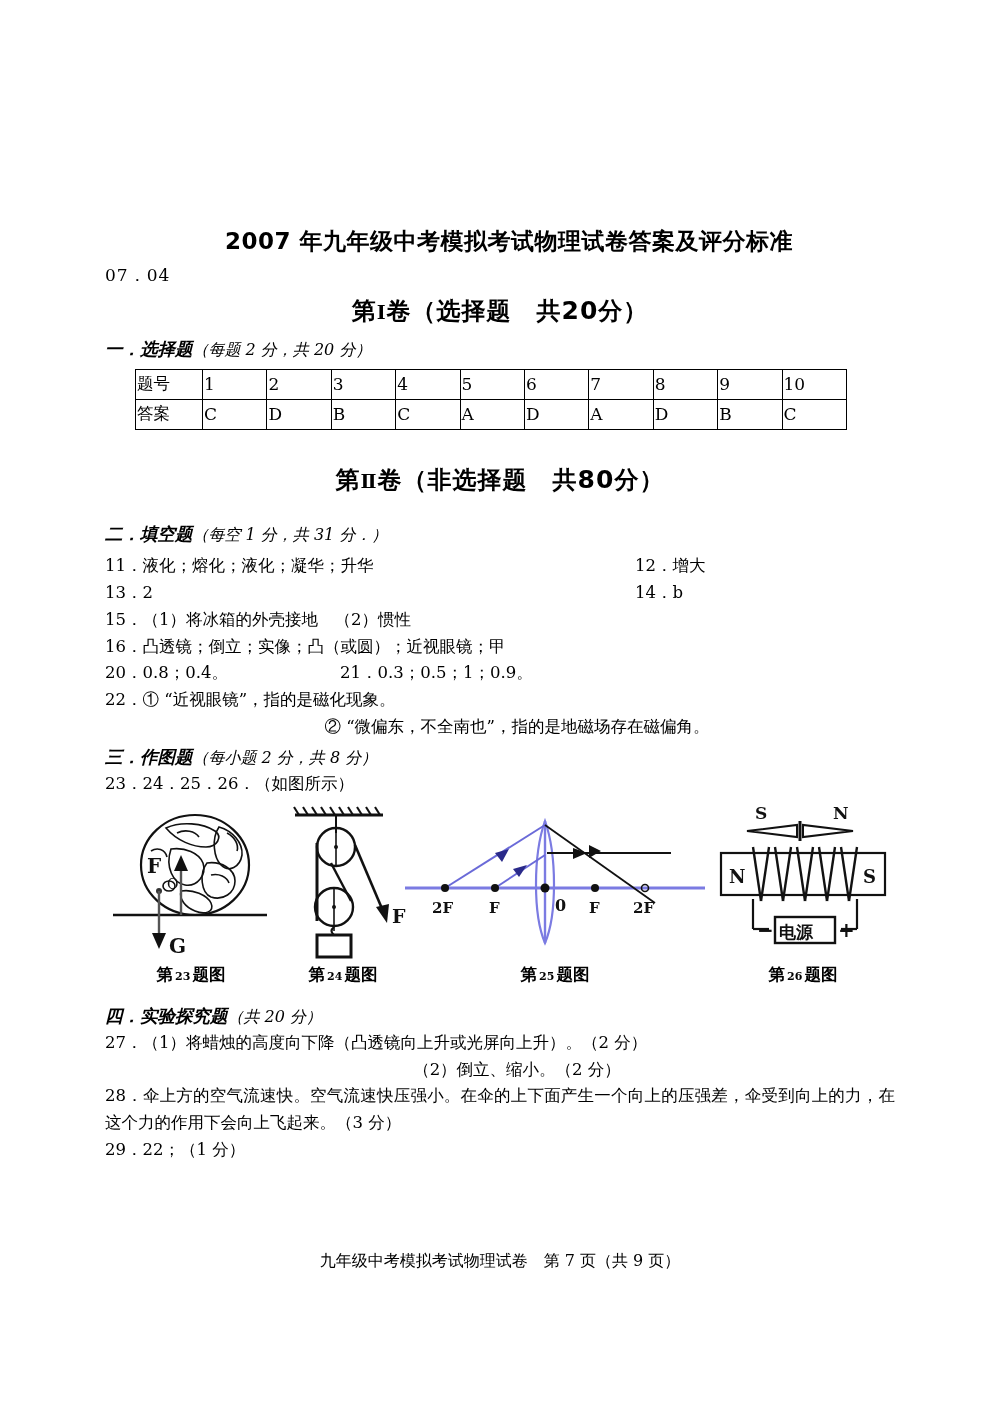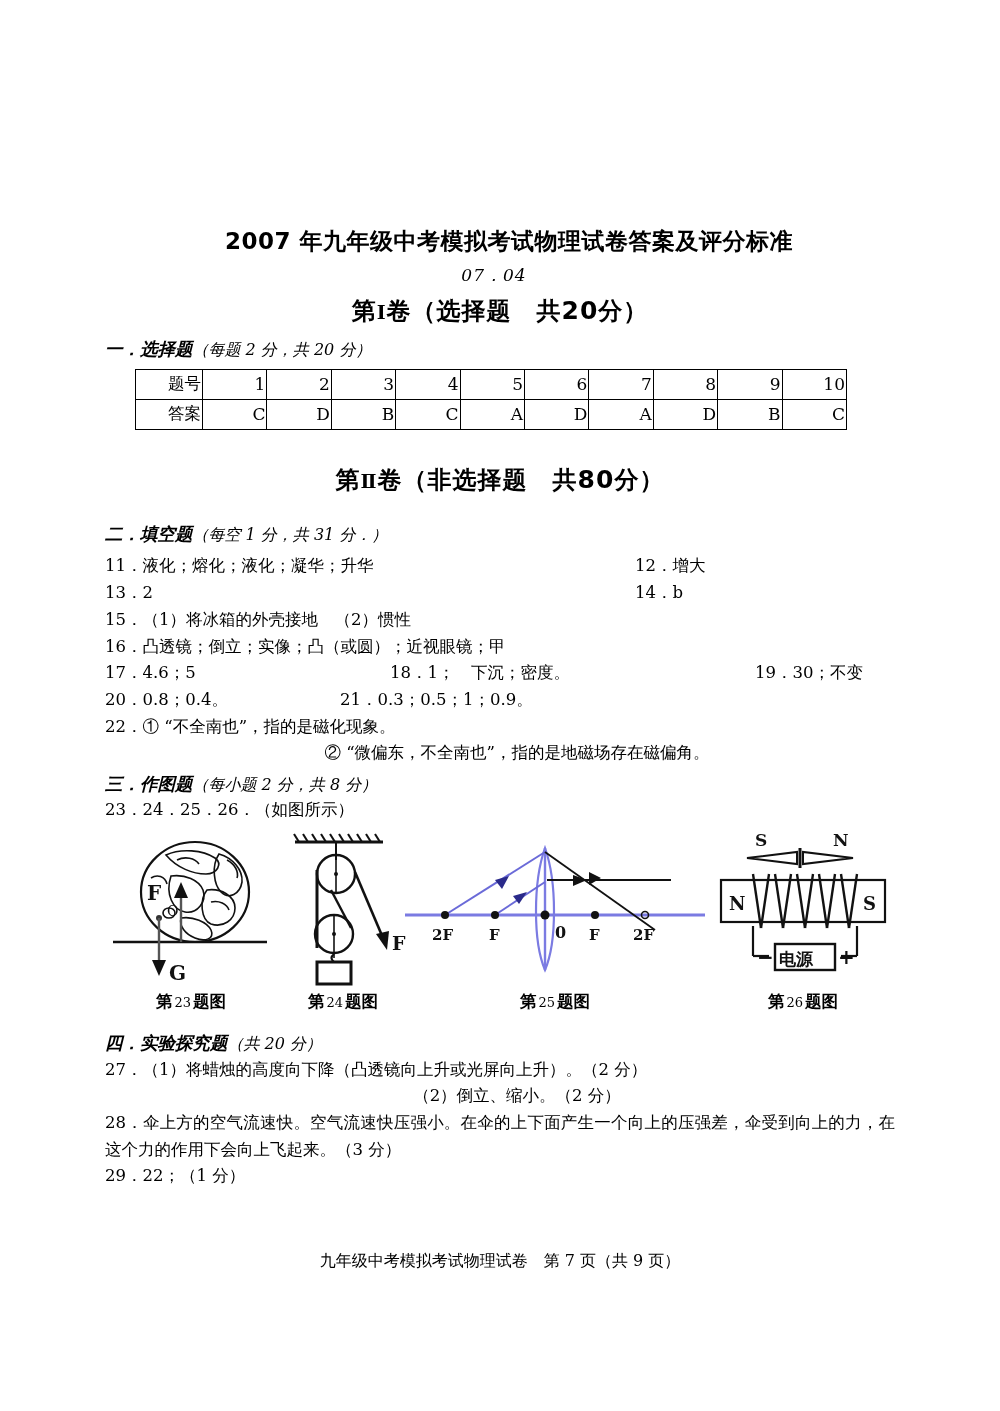--- a/index.html
+++ b/index.html
@@ -33,27 +33,26 @@
   .doc-title {
     text-align: center;
     font-family: "DejaVu Sans", "Liberation Sans", sans-serif;
     font-weight: bold;
     font-size: 23px;
     letter-spacing: 0.5px;
     line-height: 1.2;
     padding-left: 18px;
   }
   .doc-date {
-    text-align: center;
+    text-align: left;
     font-size: 17px;
     font-family: "DejaVu Serif", "Liberation Serif", serif;
     letter-spacing: 1px;
     margin-top: 8px;
     padding-right: 12px;
-    font-style: italic;
   }
   .volume-title {
     text-align: center;
     font-family: "DejaVu Sans", "Liberation Sans", sans-serif;
     font-weight: bold;
     font-size: 24px;
     letter-spacing: 1px;
     margin-top: 8px;
   }
   .volume-title .rom {
@@ -91,21 +90,21 @@
     padding-left: 30px;
   }
   table.answer-table {
     border-collapse: collapse;
     width: 712px;
     table-layout: fixed;
   }
   table.answer-table td {
     border: 1.5px solid #000;
     height: 27px;
-    text-align: right;
+    text-align: left;
     vertical-align: middle;
     font-size: 17px;
     font-family: "DejaVu Serif", "Liberation Serif", serif;
   }
   table.answer-table td.rowhead {
     width: 64px;
     font-size: 16.5px;
   }
 
   
@@ -158,22 +157,22 @@
   .fig-caption {
     font-family: "DejaVu Sans", "Liberation Sans", sans-serif;
     font-weight: bold;
     font-size: 16px;
     white-space: nowrap;
     margin-top: 1px;
   }
   .fig-caption .cn { font-size: 16.5px; }
   .fig-caption .nm {
     font-family: "DejaVu Serif", "Liberation Serif", serif;
-    font-size: 13px;
-    font-weight: normal;
+    font-size: 11px;
+    font-weight: bold;
     padding: 0 2px;
   }
 
   #fig23 { left: 6px;   top: 0; width: 160px; }
   #fig24 { left: 168px; top: 0; width: 140px; }
   #fig25 { left: 300px; top: 0; width: 300px; }
   #fig26 { left: 600px; top: 0; width: 196px; }
 
   
   .footer {
@@ -259,33 +258,28 @@
       </div>
 
       <div class="ans-line">
         <span>15．</span><span>（1）将冰箱的外壳接地　（2）惯性</span>
       </div>
 
       <div class="ans-line">
         <span>16．</span><span>凸透镜；倒立；实像；凸（或圆）；近视眼镜；甲</span>
       </div>
 
-      <div class="ans-line">
-        <span>17．</span><span>4.6；5</span>
-        <span class="col-mid"><span>18．</span><span>1；　下沉；密度。</span></span>
-        <span class="col-right"><span>19．</span><span>30；不变</span></span>
-      </div>
 
       <div class="ans-line">
         <span>20．</span><span>0.8；0.4。</span>
         <span class="col-mid2"><span>21．</span><span>0.3；0.5；1；0.9。</span></span>
       </div>
 
       <div class="ans-line">
-        <span>22．</span><span>①</span>&nbsp;<span>“不全南也”，指的是磁化现象。</span>
+        <span>22．</span><span>①</span>&nbsp;<span>“近视眼镜”，指的是磁化现象。</span>
       </div>
 
       <div class="ans-line indent-1">
         <span>②</span>&nbsp;<span>“微偏东，不全南也”，指的是地磁场存在磁偏角。</span>
       </div>
     </div>
 
     <div class="sec-head" style="margin-top:5px;">
       <span class="sec-label">三．作图题</span><span class="sec-note">（每小题 2 分，共 8 分）</span>
     </div>

